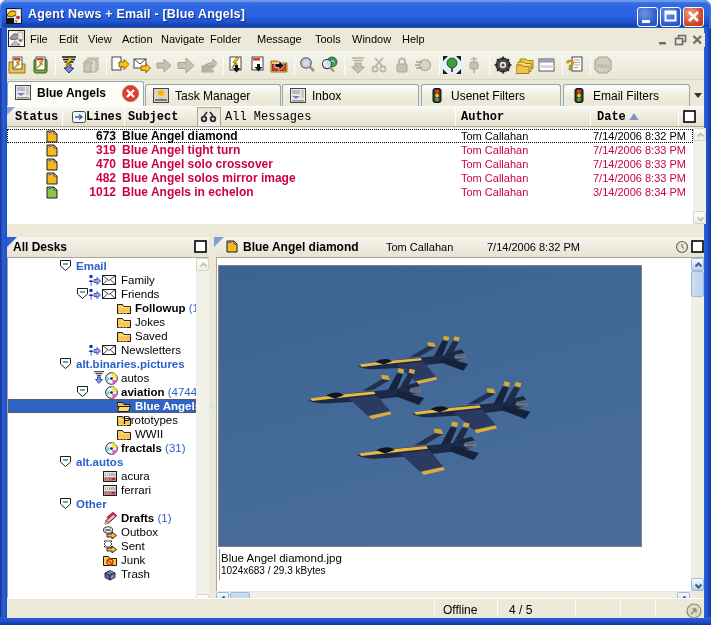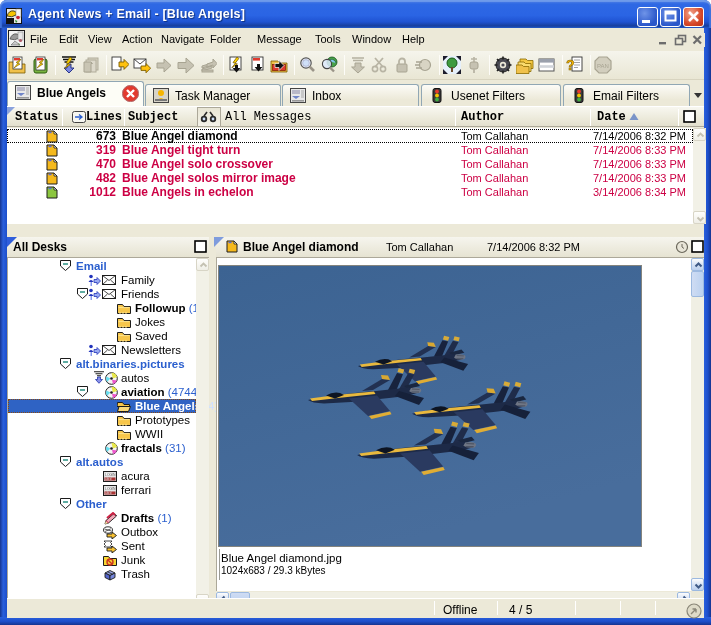--- a/index.html
+++ b/index.html
@@ -594,21 +594,21 @@
             </svg></div>
         <div class="trow" style="left:65px;top:128px"><b>aviation</b><span class="tcnt"> (4744)</span></div>
         <div class="abs" style="left:0;top:141px;width:188px;height:14px;background:#2f63c4;outline:1px dotted #8a4a10;outline-offset:-1px"></div>
         <div class="trow" style="left:61px;top:142px"><svg width="14" height="13">
               <use href="#tfoldopen"></use>
             </svg></div>
         <div class="trow" style="left:79px;top:142px;color:#fff"><b>Blue Angels</b><span style="color:#cfe0ff"> (4)</span></div>
         <div class="trow" style="left:61px;top:156px"><svg width="14" height="13">
               <use href="#tfolder"></use>
             </svg></div>
-        <div class="trow" style="left:79px;top:156px">Prototypes</div>
+        <div class="trow" style="left:67px;top:156px">Prototypes</div>
         <div class="trow" style="left:61px;top:170px"><svg width="14" height="13">
               <use href="#tfolder"></use>
             </svg></div>
         <div class="trow" style="left:79px;top:170px">WWII</div>
         <div class="trow" style="left:49px;top:184px"><svg width="13" height="13">
               <use href="#tcd"></use>
             </svg></div>
         <div class="trow" style="left:65px;top:184px"><b>fractals</b><span class="tcnt"> (31)</span></div>
         <div class="trow" style="left:3px;top:197px"><svg width="14" height="12">
               <use href="#tmark"></use>

